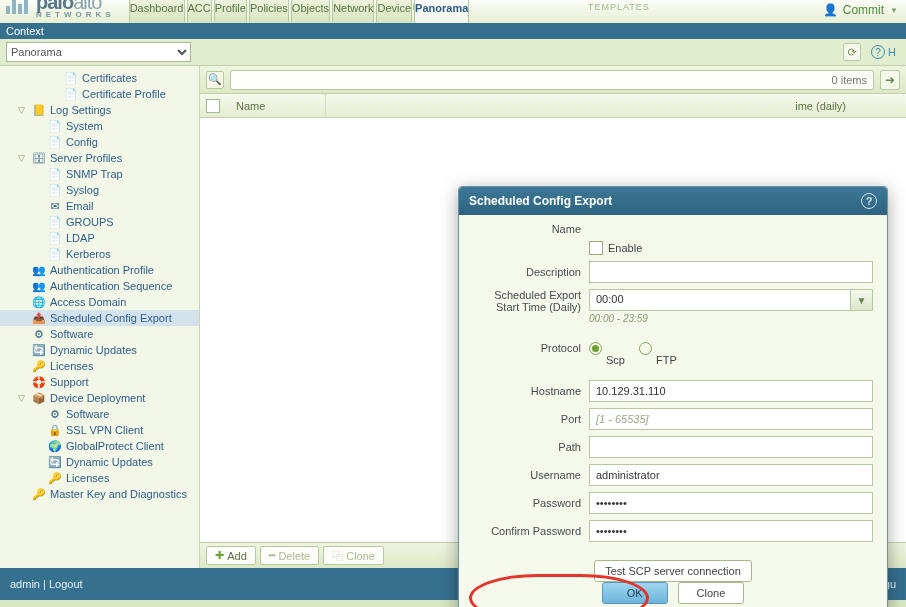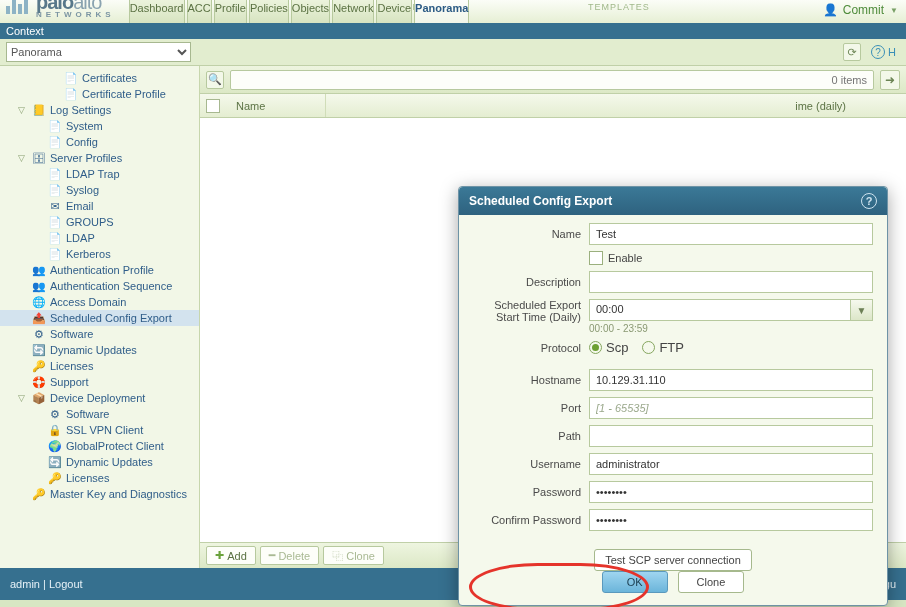--- a/index.html
+++ b/index.html
@@ -61,25 +61,25 @@
   .modal-help { width:16px; height:16px; border:1px solid #cde3ef; border-radius:50%; color:#cde3ef; display:flex; align-items:center; justify-content:center; font-size:11px; cursor:pointer;}
   .modal-body { padding:8px 14px 4px; }
   .form-row { display:flex; align-items:center; margin-bottom:6px; }
   .form-row.top { align-items:flex-start; }
   .form-label { width:116px; text-align:right; font-size:11px; color:#4a4a4a; padding-right:8px; }
   .form-input { flex:1; height:22px; border:1px solid #b7c99e; background:#fff; font-size:11px; padding:0 6px; color:#333;}
   .form-input::placeholder { color:#9aa88b; font-style:italic;}
   .form-select { flex:1; display:flex; }
   .form-select .sel-text { flex:1; height:22px; border:1px solid #b7c99e; background:#fff; font-size:11px; padding:3px 6px; color:#333;}
   .form-select .sel-btn { width:22px; height:22px; border:1px solid #b7c99e; border-left:none; background:linear-gradient(#f6f9ee,#dce6c8); display:flex; align-items:center; justify-content:center; color:#6c7f55; font-size:10px;}
-  .hint { font-size:10px; color:#8a9973; padding-left:0px; margin-top:2px;}
+  .hint { font-size:10px; color:#8a9973; padding-left:0px; margin-top:2px;font-style:italic;}
   .chk-box { width:14px; height:14px; border:1px solid #9bb07e; background:#fff; margin-right:5px;}
   .radio { width:13px; height:13px; border:1px solid #86a65f; border-radius:50%; margin-right:4px; display:inline-flex; align-items:center; justify-content:center;}
   .radio.checked::after { content:""; width:7px; height:7px; background:#6da032; border-radius:50%; display:block;}
-  .radio-label { font-size:13px; color:#444; margin-right:14px;}
+  .radio-label { font-size:11px; color:#444; margin-right:14px;margin-top:24px;}
   .modal-footer { display:flex; justify-content:space-between; align-items:center; padding:8px 14px 12px;}
   .test-btn { background:#fff; border:1px solid #a6b98d; border-radius:3px; padding:4px 10px; font-size:11px; color:#444; cursor:pointer;}
   .btn-group { display:flex; gap:10px;}
   .ok-btn { background:linear-gradient(#9fd5f0,#6bb5da); border:1px solid #5a99bd; border-radius:3px; padding:4px 24px; font-size:11px; color:#1b3d50; cursor:pointer;}
   .cancel-btn { background:#fff; border:1px solid #a6b98d; border-radius:3px; padding:4px 18px; font-size:11px; color:#444; cursor:pointer;}
   
   .ellipse { position:absolute; left:10px; bottom:-6px; width:180px; height:48px; border:3px solid #e5342b; border-radius:80px/28px; pointer-events:none;}
 </style>
 </head>
 <body>
@@ -157,21 +157,21 @@
         <span>Config</span>
       </div>
       <div class="tree-item tree-indent-1">
         <span class="caret">▽</span>
         <span class="tree-icon">🗄</span>
         <span>Server Profiles</span>
       </div>
       <div class="tree-item tree-indent-2">
         <span class="caret"></span>
         <span class="tree-icon">📄</span>
-        <span>LDAP Trap</span>
+        <span>SNMP Trap</span>
       </div>
       <div class="tree-item tree-indent-2">
         <span class="caret"></span>
         <span class="tree-icon">📄</span>
         <span>Syslog</span>
       </div>
       <div class="tree-item tree-indent-2">
         <span class="caret"></span>
         <span class="tree-icon">✉</span>
         <span>Email</span>
@@ -295,21 +295,20 @@
     </div>
 
     <div class="modal">
       <div class="modal-title">
         <span>Scheduled Config Export</span>
         <span class="modal-help">?</span>
       </div>
       <div class="modal-body">
         <div class="form-row">
           <div class="form-label">Name</div>
-          <input class="form-input" value="Test" style="">
         </div>
         <div class="form-row">
           <div class="form-label"></div>
           <div style="display:flex;align-items:center;">
             <div class="chk-box"></div>
             <span style="font-size:11px;color:#444;">Enable</span>
           </div>
         </div>
         <div class="form-row">
           <div class="form-label">Description</div>

